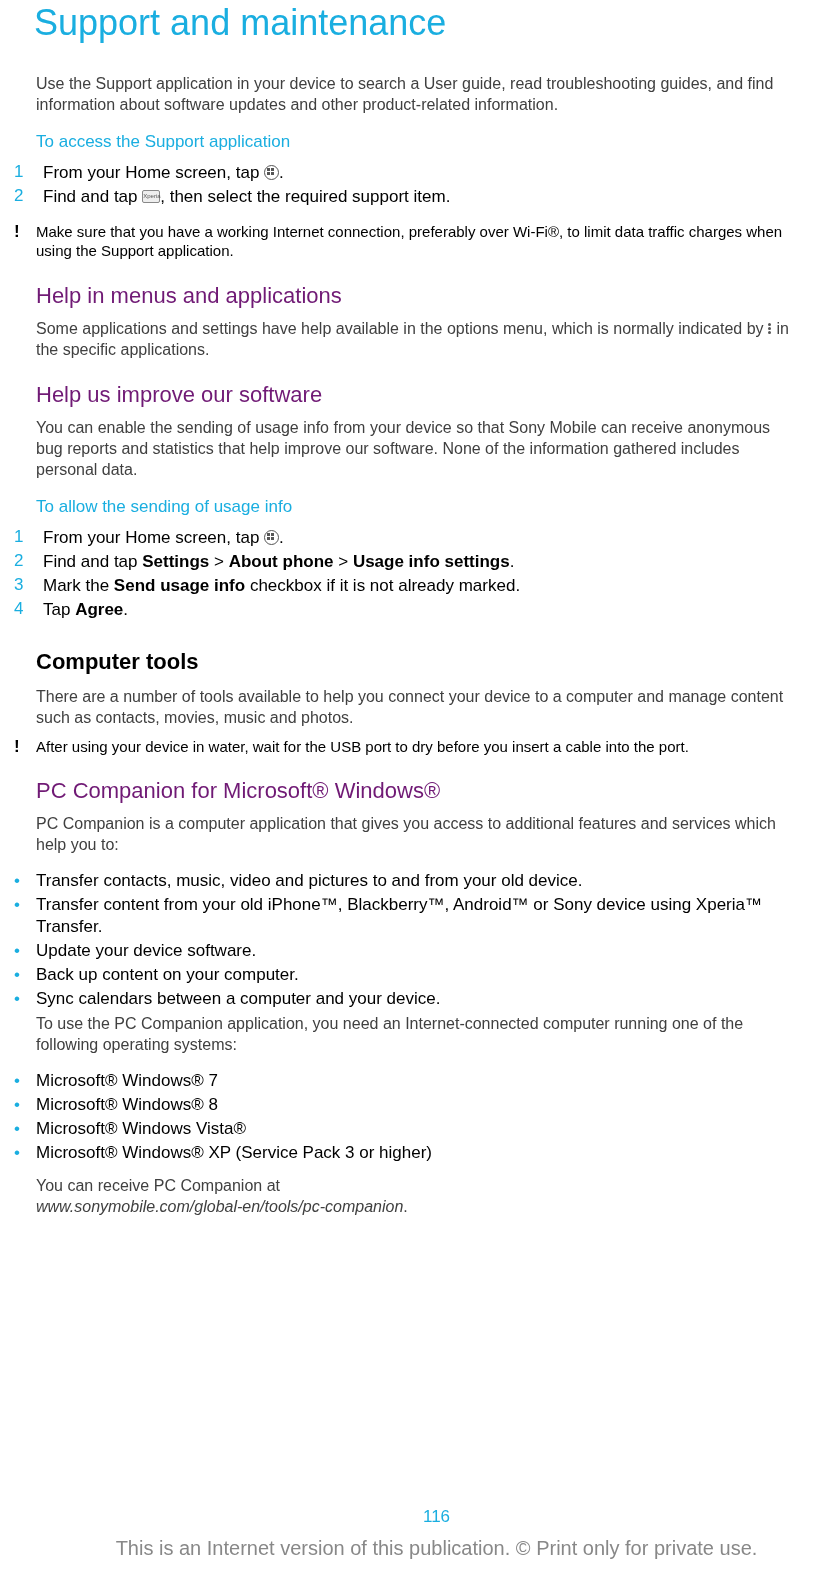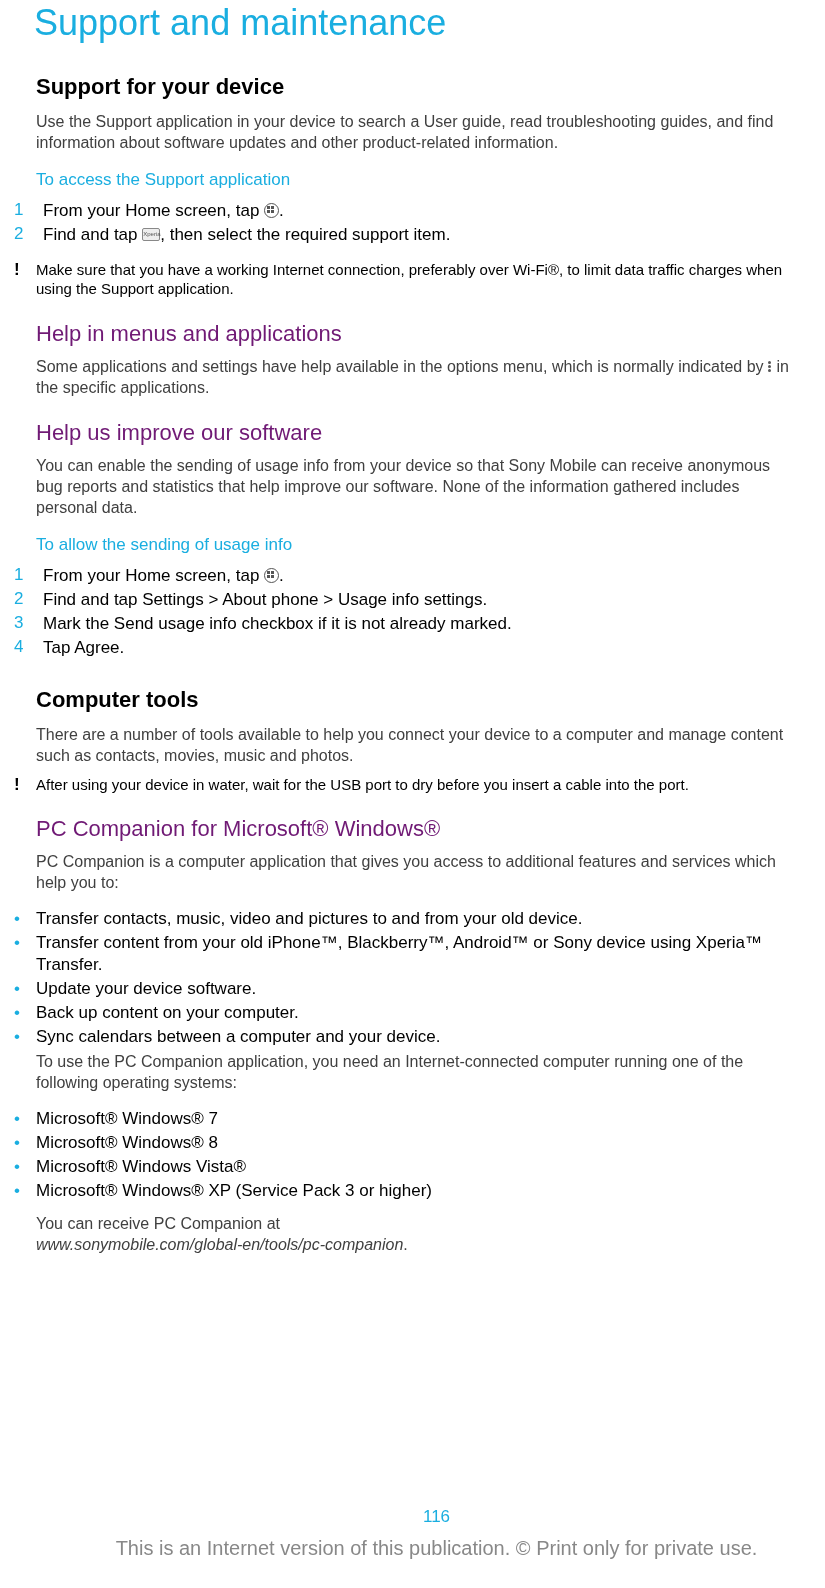--- a/index.html
+++ b/index.html
@@ -135,21 +135,21 @@
     top: -1px;
   }
   .icon-dots span {
     display: block;
     width: 3px; height: 3px;
     background: #555;
     border-radius: 50%;
     margin: 1px auto;
   }
   .section { margin-bottom: 22px; }
-  .bold { font-weight: normal; }
+  .bold { font-weight: bold; }
   .italic { font-style: italic; }
   .footer {
     position: absolute;
     bottom: 28px;
     left: 0; right: 0;
     text-align: center;
     margin-left: 48px;
   }
   .page-num {
     color: #1aaee0;
@@ -160,21 +160,20 @@
     color: #888;
     font-size: 20px;
   }
 </style>
 </head>
 <body>
 
 <h1 class="page-title">Support and maintenance</h1>
 
 <div class="section">
-  <h2 class="section-title-bold">Support for your device</h2>
   <p class="body-text">Use the Support application in your device to search a User guide, read troubleshooting guides, and find information about software updates and other product-related information.</p>
   <p class="subheading-cyan">To access the Support application</p>
 
   <div class="ol-row">
     <div class="ol-num">1</div>
     <div class="ol-content">
       <span>From your Home screen, tap </span><span class="icon-inline icon-grid"></span><span>.</span>
     </div>
   </div>
   <div class="ol-row">

